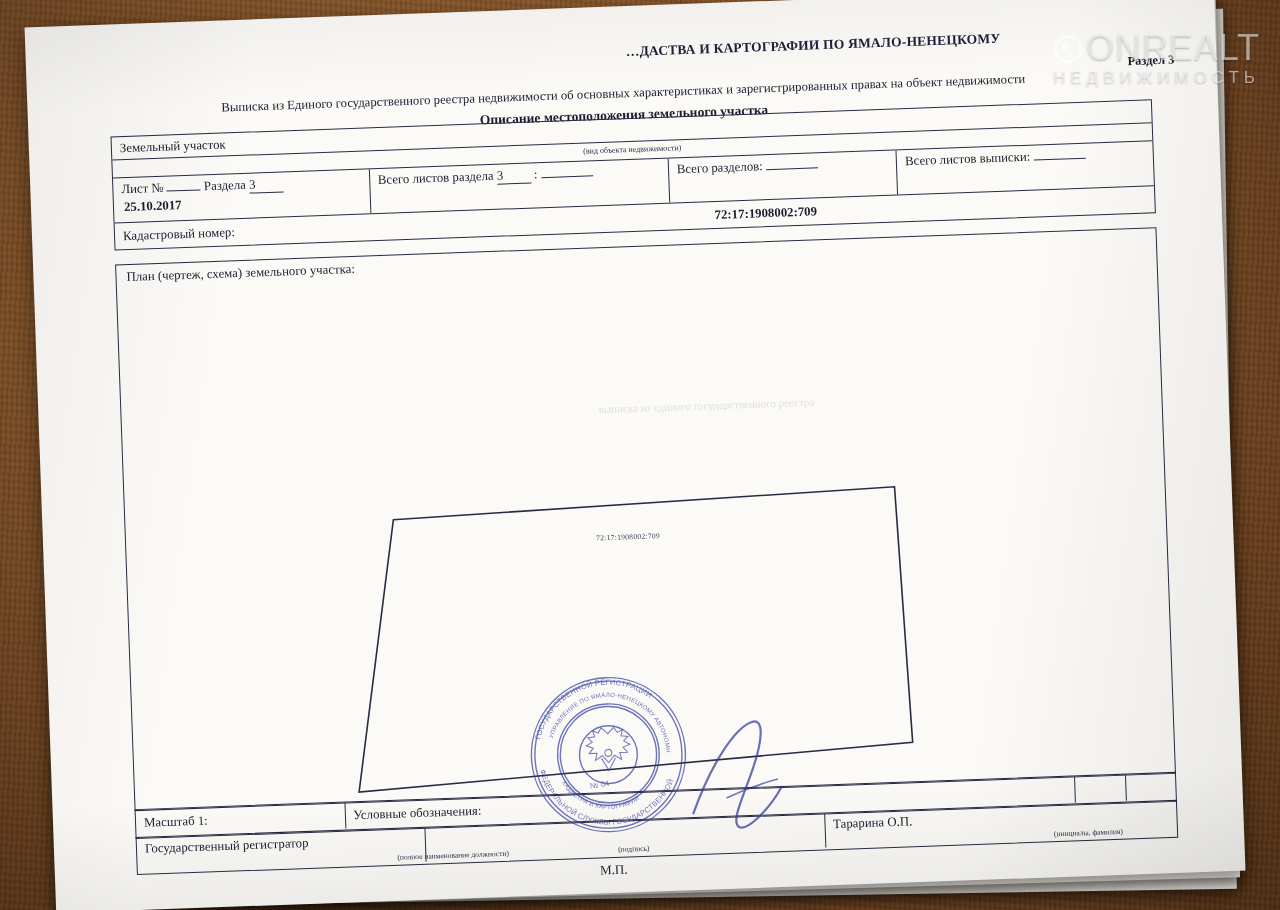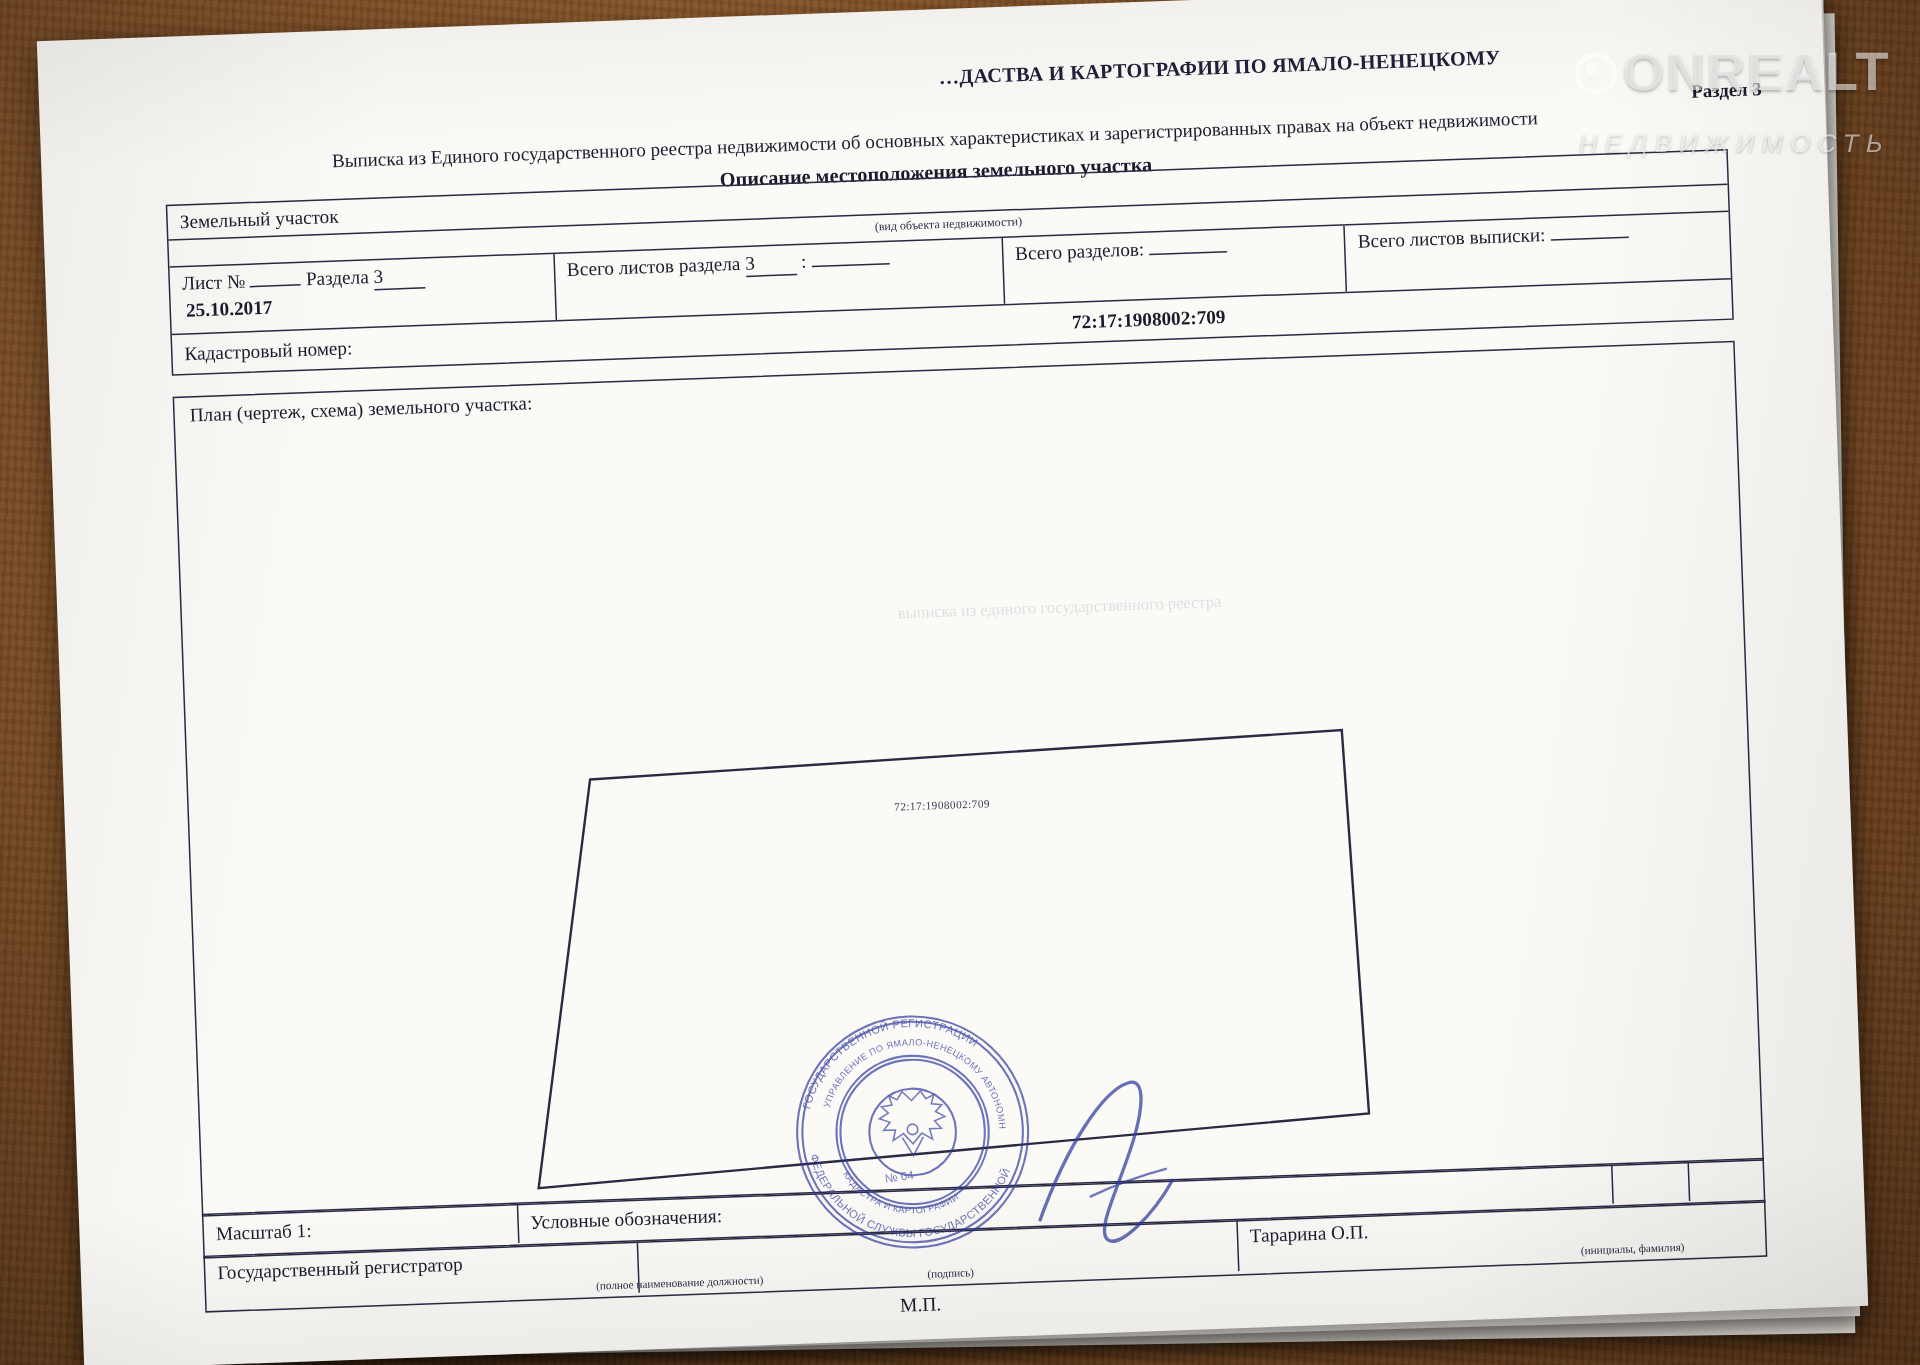--- a/index.html
+++ b/index.html
@@ -227,31 +227,30 @@
     position: absolute;
     right: 20px; top: 30px;
     z-index: 70;
     color: rgba(255,255,255,0.55);
     font-family: "Liberation Sans", sans-serif;
     text-align: right;
     pointer-events: none;
   }
   .wm-main {
     font-size: 36px;
-    font-weight: bold;
+    font-weight: normal;
     letter-spacing: 1px;
     line-height: 1;
     text-shadow: 0 1px 2px rgba(0,0,0,0.25);
   }
   .wm-sub {
     font-size: 17px;
     letter-spacing: 5px;
-    margin-top: 20px;
+    margin-top: 2px;
     text-shadow: 0 1px 2px rgba(0,0,0,0.25);
-    font-style: italic;
   }
   .wm-dot {
     display: inline-block;
     width: 22px; height: 22px;
     border-radius: 50%;
     border: 3px solid rgba(255,255,255,0.6);
     vertical-align: -3px;
     margin-right: 4px;
     position: relative;
   }

